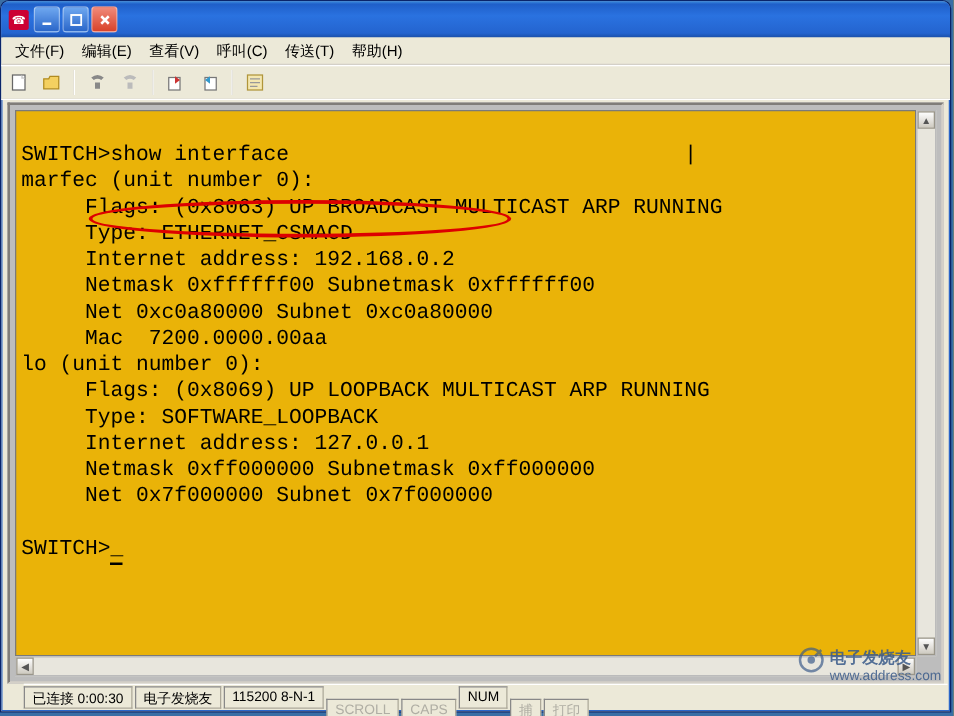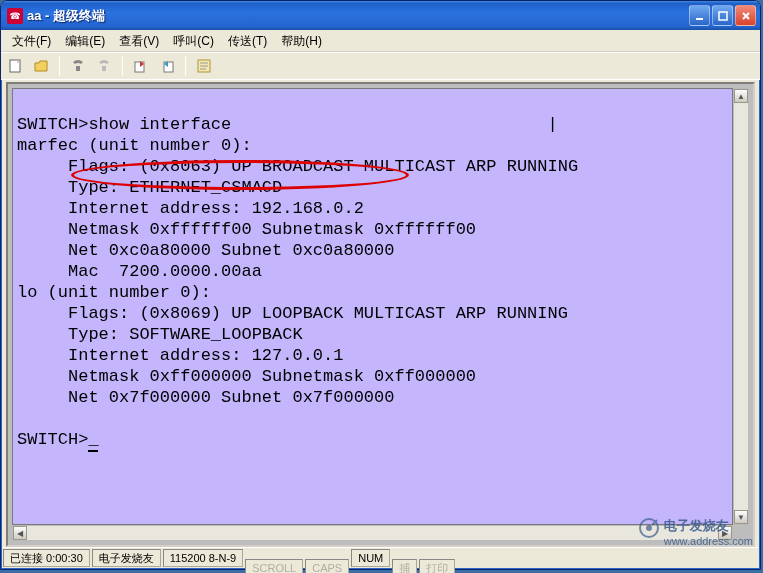--- a/index.html
+++ b/index.html
@@ -17,43 +17,42 @@
 
 .menubar { height: 22px; background: #ece9d8; display: flex; align-items: center; padding: 2px 4px 0; border-bottom: 1px solid #d4d0c8; font-size: 12px; }
 .menubar span { padding: 0 7px; cursor: default; }
 
 .toolbar { height: 28px; background: #ece9d8; display: flex; align-items: center; padding: 2px 4px; gap: 6px; border-bottom: 1px solid #aca899; border-top: 1px solid #fff; position: relative; }
 .toolbar:after { content:""; position:absolute; bottom:-1px; left:0; right:0; height:1px; background:#fff; }
 .tbtn { width: 20px; height: 20px; display: inline-flex; align-items: center; justify-content: center; }
 .tsep { width: 1px; height: 20px; background: #aca899; border-right: 1px solid #fff; margin: 0 2px; }
 
 .term-wrap { position: absolute; top: 81px; left: 5px; right: 5px; bottom: 22px; border: 2px inset #d4d0c8; background: #bdbdbd; }
-.term { position: absolute; top: 4px; left: 4px; right: 20px; bottom: 20px; background: #c4b5fd; border: 1px solid #7a7a7a; overflow: hidden; font-family: "Courier New", monospace; font-size: 17px; line-height: 21px; white-space: pre; color: #000; padding: 4px 0 0 4px; }
+.term { position: absolute; top: 4px; left: 4px; right: 20px; bottom: 20px; background: #eab308; border: 1px solid #7a7a7a; overflow: hidden; font-family: "Courier New", monospace; font-size: 17px; line-height: 21px; white-space: pre; color: #000; padding: 4px 0 0 4px; }
 .cursor { display:inline-block; width:10px; border-bottom:2px solid #000; }
 .scroll-v { position: absolute; top: 4px; right: 4px; width: 16px; bottom: 20px; background: #e8e6dd; border: 1px solid #bbb; }
 .scroll-h { position: absolute; left: 4px; right: 20px; height: 16px; bottom: 4px; background: #e8e6dd; border: 1px solid #bbb; }
 .scroll-btn { position: absolute; background: linear-gradient(#fdfdfd,#cecac0); border:1px solid #9a968a; width:14px; height:14px; display:flex; align-items:center; justify-content:center; font-size:8px; color:#555; }
 
 .ellipse-mark { position:absolute; border:3px solid #d00; border-radius:50%; width:338px; height:30px; left:58px; top:71px; pointer-events:none; }
 
-.statusbar { position: absolute; left: 2px; right: 2px; bottom: 2px; height: 20px; background: #ece9d8; display: flex; align-items: center; font-size: 11px; border-top: 1px solid #fff; }
+.statusbar { position: absolute; left: 18px; right: 2px; bottom: 2px; height: 20px; background: #ece9d8; display: flex; align-items: center; font-size: 11px; border-top: 1px solid #fff; }
 .cell { height: 18px; border: 1px solid #aca899; border-top-color:#888; border-left-color:#888; padding: 1px 6px 0; margin-right: 2px; background: #ece9d8; display:flex; align-items:center; }
 .cell.faded { color:#b0aea4;margin-top:20px; }
 
 .watermark { position:absolute; right:10px; bottom:26px; color:#3a5b8a; font-size:11px; display:flex; align-items:flex-start; gap:4px; opacity:.85; font-family: "Microsoft YaHei","SimSun",sans-serif; margin-top: 41px; }
 .watermark svg { opacity:.8; }
 </style>
 </head>
 <body>
 
 <div class="window">
 
   <div class="titlebar">
     <span class="icon">☎</span>
-    <span class="title">aa - 超级终端</span>
     <div class="winbtns">
       <div class="winbtn mm">
           <svg width="10" height="10">
             <rect x="1" y="7" width="7" height="2" fill="#fff"></rect>
           </svg>
         </div>
       <div class="winbtn mm">
           <svg width="10" height="10">
             <rect x="1" y="1" width="8" height="8" fill="none" stroke="#fff" stroke-width="1.5"></rect>
           </svg>
@@ -150,21 +149,21 @@
     </div>
     <div class="scroll-h">
       <div class="scroll-btn" style="left:0;top:0">◀</div>
       <div class="scroll-btn" style="right:0;top:0">▶</div>
     </div>
   </div>
 
   <div class="statusbar">
     <div class="cell">已连接 0:00:30</div>
     <div class="cell">电子发烧友</div>
-    <div class="cell">115200 8-N-9</div>
+    <div class="cell">115200 8-N-1</div>
     <div class="cell faded">SCROLL</div>
     <div class="cell faded">CAPS</div>
     <div class="cell">NUM</div>
     <div class="cell faded">捕</div>
     <div class="cell faded">打印</div>
   </div>
 
 </div>
 
 <div class="watermark">

